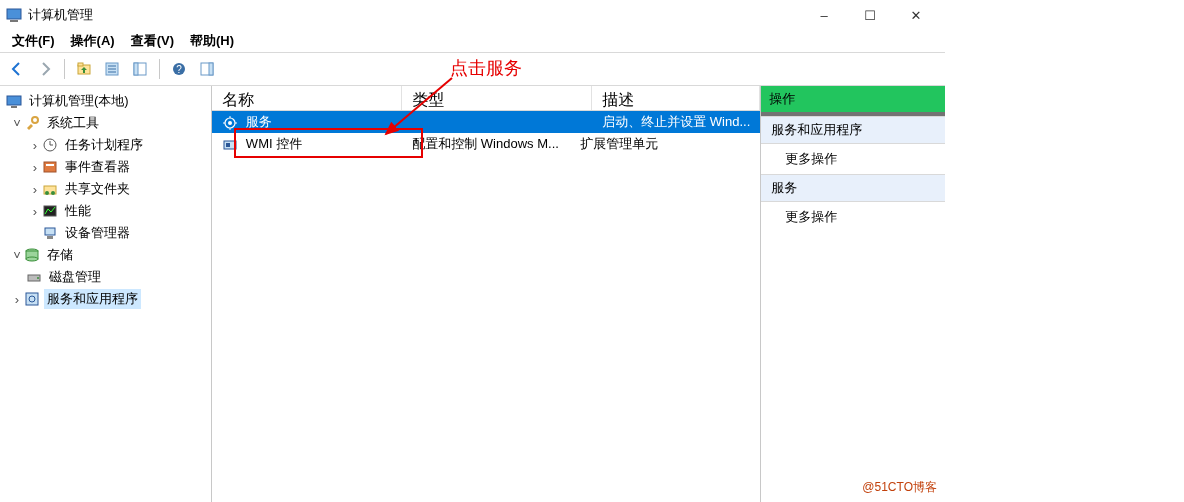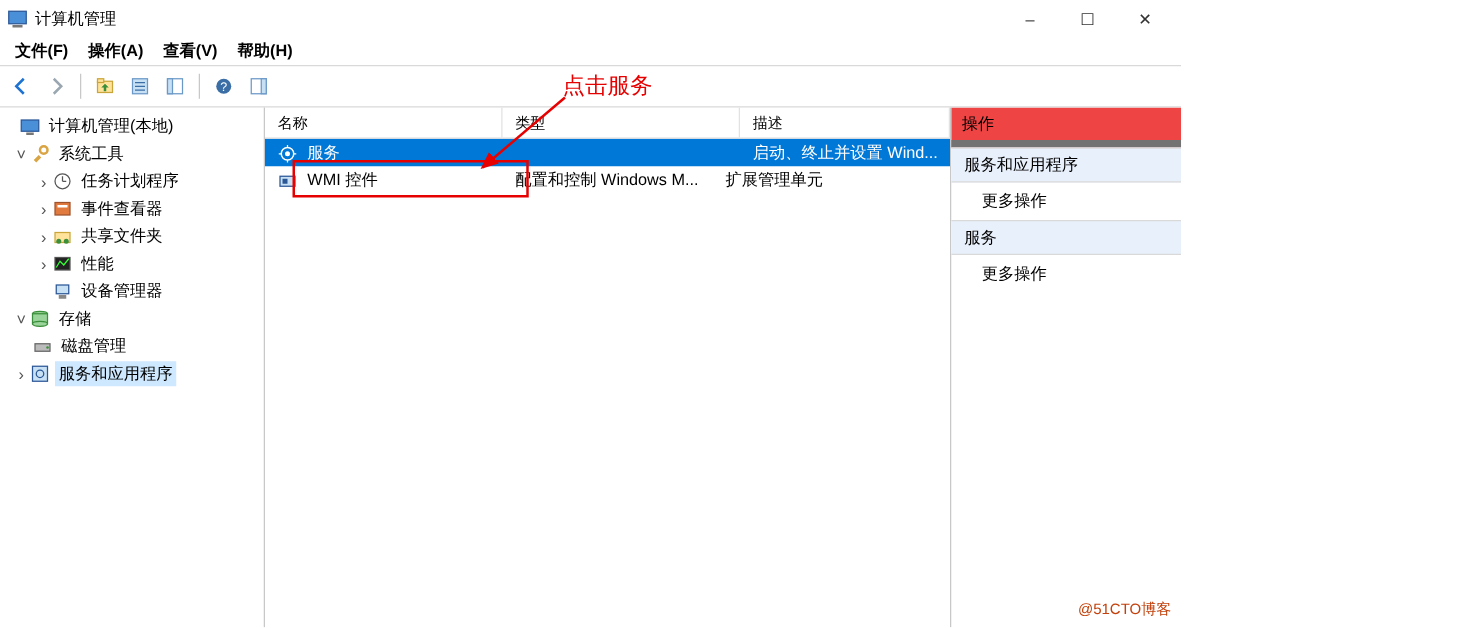--- a/index.html
+++ b/index.html
@@ -16,29 +16,29 @@
   .toolbar .sep{width:1px;height:20px;background:#c8c8c8;margin:0 4px;}
   .body{position:absolute;top:86px;left:0;right:0;bottom:0;display:flex;}
   .tree{width:230px;border-right:1px solid #c8c8c8;overflow:auto;padding:4px 0;}
   .tree .node{display:flex;align-items:center;height:22px;white-space:nowrap;cursor:default;}
   .tree .tw{width:14px;display:inline-flex;justify-content:center;color:#555;}
   .tree .ic{width:16px;height:16px;margin:0 4px 0 0;display:inline-flex;align-items:center;justify-content:center;}
   .tree .lbl{padding:1px 3px;}
   .tree .sel .lbl{background:#cde8ff;}
   .listwrap{flex:1;display:flex;flex-direction:column;border-right:1px solid #c8c8c8;}
   .cols{display:flex;height:24px;border-bottom:1px solid #d9d9d9;}
-  .cols .c{padding:4px 10px;border-right:1px solid #e2e2e2;font-size:12px;box-sizing:border-box;}
+  .cols .c{padding:4px 10px;border-right:1px solid #e2e2e2;font-size:16px;box-sizing:border-box;}
   .c0{flex:0 0 190px;} .c1{flex:0 0 190px;} .c2{flex:1;}
   .rows{flex:1;overflow:auto;}
   .row{display:flex;align-items:center;height:22px;cursor:default;}
   .row .c{padding:2px 10px;box-sizing:border-box;overflow:hidden;text-overflow:ellipsis;white-space:nowrap;}
   .row.sel{background:#0078d7;color:#fff;}
   .row .ric{width:16px;height:16px;margin-right:4px;vertical-align:middle;}
   .actions{width:200px;overflow:auto;}
-  .actions .hdr{background:#ef4444;border-bottom:6px solid #737373;padding:4px 8px;font-size:13px;}
+  .actions .hdr{background:#22c55e;border-bottom:4px solid #737373;padding:4px 8px;font-size:13px;}
   .actions .grp{background:#e8f0fb;padding:4px 10px;border-top:1px solid #d9d9d9;border-bottom:1px solid #d9d9d9;}
   .actions .act{padding:6px 24px;cursor:default;}
   .annotation{position:absolute;font-size:18px;color:#e60000;pointer-events:none;}
   .redbox{position:absolute;border:2px solid #e60000;pointer-events:none;}
   .arrow{position:absolute;pointer-events:none;}
   .watermark{position:absolute;right:8px;bottom:6px;font-size:12px;color:#c2410c;}
   svg{display:block;}
 </style>
 </head>
 <body>
@@ -116,21 +116,21 @@
       <svg width="16" height="16" viewBox="0 0 16 16">
           <rect x="2" y="2" width="12" height="12" fill="#fff" stroke="#6b99c7"></rect>
           <rect x="10" y="2" width="4" height="12" fill="#c7e0f4" stroke="#6b99c7"></rect>
         </svg>
     </div>
   </div>
 
   <div class="body">
 
     <div class="tree">
-      <div class="node" style="padding-left:16px">
+      <div class="node" style="padding-left:6px">
         <span class="ic">
             <svg width="16" height="16" viewBox="0 0 16 16">
               <rect x="1" y="3" width="14" height="9" fill="#4a90d9" stroke="#2b5797"></rect>
               <rect x="5" y="13" width="6" height="2" fill="#777"></rect>
             </svg>
           </span>
         <span class="lbl">计算机管理(本地)</span>
       </div>
       <div class="node" style="padding-left:10px">
         <span class="tw">˅</span>

